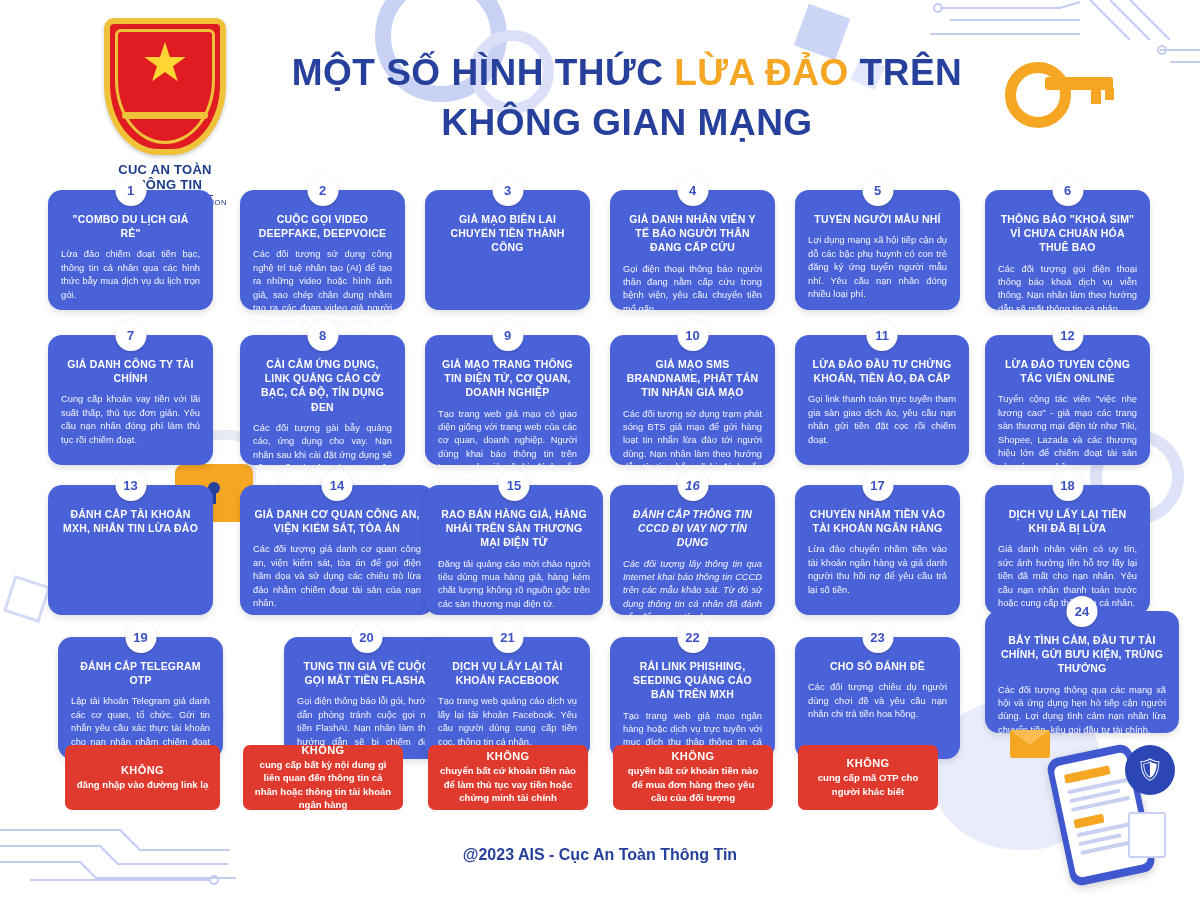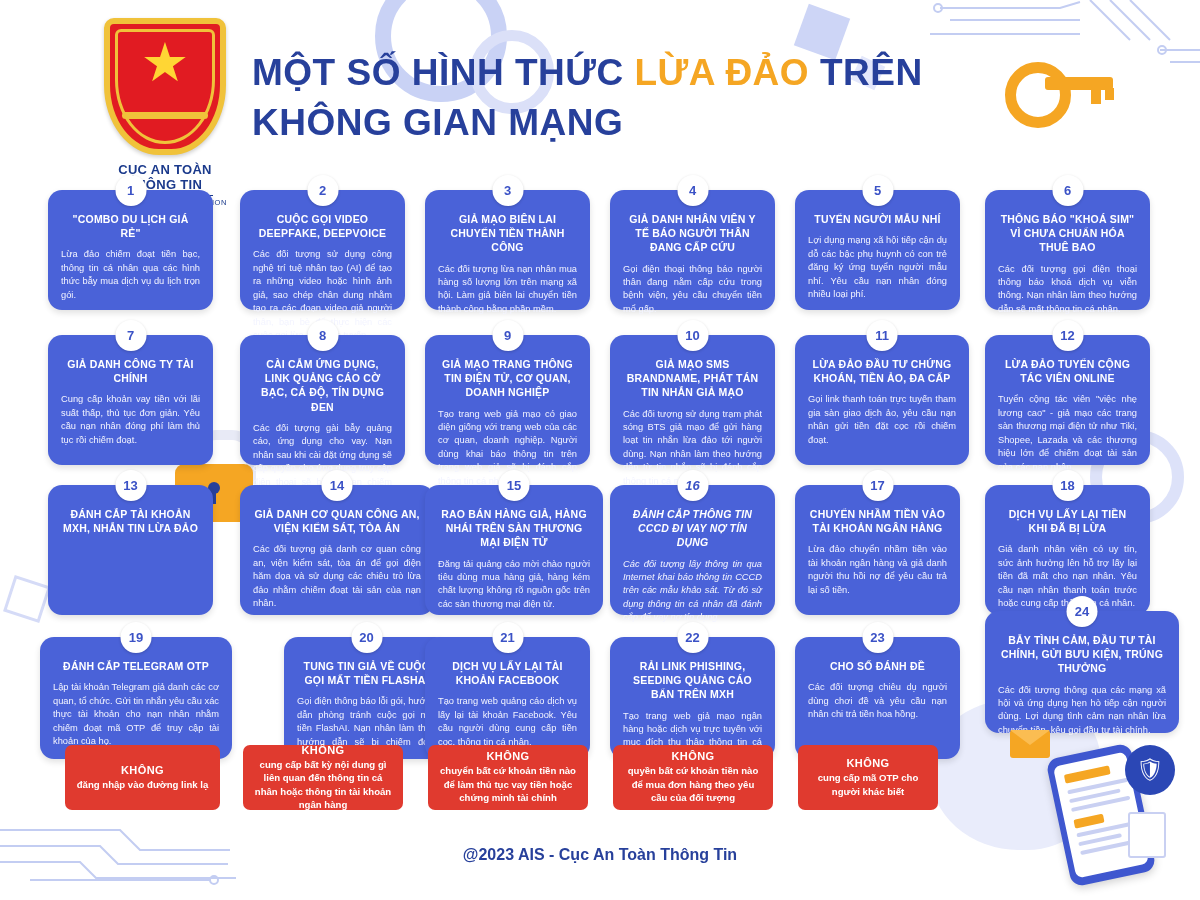--- a/index.html
+++ b/index.html
@@ -40,21 +40,21 @@
   }
   .logo-title {
     margin-top:7px; font-size:13px; font-weight:bold; color:#1b3a8c; letter-spacing:.3px;
   }
   .logo-sub {
     margin-top:2px; font-size:7.5px; color:#1b3a8c; letter-spacing:.6px;
   }
   .logo-rule { width:96px; height:1px; background:#1b3a8c; margin:3px auto 0; }
 
   .title-block {
-    position:absolute; left:252px; top:48px; width:720px; 
+    position:absolute; left:267px; top:48px; width:720px; text-align:center;
   }
   .title-line { font-size:37px; font-weight:bold; color:#27409b; letter-spacing:.5px; line-height:1.35; }
   .title-hl { color:#f5a623; }
 
   .key {
     position:absolute; left:1005px; top:62px; width:110px; height:60px;
   }
   .key-ring {
     position:absolute; left:0; top:0; width:44px; height:44px; border-radius:50%;
     border:11px solid #f5a623;
@@ -230,21 +230,20 @@
     <div class="card-body">Lừa đảo chiếm đoạt tiền bạc, thông tin cá nhân qua các hình thức bẫy mua dịch vụ du lịch trọn gói.</div>
   </div>
   <div class="card" style="left:240px; top:15px;  width:165px; height:120px;">
     <div class="badge">2</div>
     <div class="card-title">CUỘC GỌI VIDEO DEEPFAKE, DEEPVOICE</div>
     <div class="card-body">Các đối tượng sử dụng công nghệ trí tuệ nhân tạo (AI) để tạo ra những video hoặc hình ảnh giả, sao chép chân dung nhằm tạo ra các đoạn video giả người thân, bạn bè để thực hiện các cuộc gọi lừa đảo trực tuyến.</div>
   </div>
   <div class="card" style="left:425px; top:15px;  width:165px; height:120px;">
     <div class="badge">3</div>
     <div class="card-title">GIẢ MẠO BIÊN LAI CHUYỂN TIỀN THÀNH CÔNG</div>
-    <div class="card-body">Các đối tượng lừa nạn nhân mua hàng số lượng lớn trên mạng xã hội. Làm giả biên lai chuyển tiền thành công bằng phần mềm.</div>
   </div>
   <div class="card" style="left:610px; top:15px;  width:165px; height:120px;">
     <div class="badge">4</div>
     <div class="card-title">GIẢ DANH NHÂN VIÊN Y TẾ BÁO NGƯỜI THÂN ĐANG CẤP CỨU</div>
     <div class="card-body">Gọi điện thoại thông báo người thân đang nằm cấp cứu trong bệnh viện, yêu cầu chuyển tiền mổ gấp.</div>
   </div>
   <div class="card" style="left:795px; top:15px;  width:165px; height:120px;">
     <div class="badge">5</div>
     <div class="card-title">TUYỂN NGƯỜI MẪU NHÍ</div>
     <div class="card-body">Lợi dụng mạng xã hội tiếp cận dụ dỗ các bậc phụ huynh có con trẻ đăng ký ứng tuyển người mẫu nhí. Yêu cầu nạn nhân đóng nhiều loại phí.</div>
@@ -309,21 +308,21 @@
     <div class="badge">17</div>
     <div class="card-title">CHUYỂN NHẦM TIỀN VÀO TÀI KHOẢN NGÂN HÀNG</div>
     <div class="card-body">Lừa đảo chuyển nhầm tiền vào tài khoản ngân hàng và giả danh người thu hồi nợ để yêu cầu trả lại số tiền.</div>
   </div>
   <div class="card" style="left:985px; top:310px; width:165px; height:130px;">
     <div class="badge">18</div>
     <div class="card-title">DỊCH VỤ LẤY LẠI TIỀN KHI ĐÃ BỊ LỪA</div>
     <div class="card-body">Giả danh nhân viên có uy tín, sức ảnh hưởng lên hỗ trợ lấy lại tiền đã mất cho nạn nhân. Yêu cầu nạn nhân thanh toán trước hoặc cung cấp thông tin cá nhân.</div>
   </div>
 
-  <div class="card" style="left:40px;  top:462px; width:192px; height:122px;">
+  <div class="card" style="left:58px;  top:462px; width:165px; height:122px;">
     <div class="badge">19</div>
     <div class="card-title">ĐÁNH CẮP TELEGRAM OTP</div>
     <div class="card-body">Lập tài khoản Telegram giả danh các cơ quan, tổ chức. Gửi tin nhắn yêu cầu xác thực tài khoản cho nạn nhân nhằm chiếm đoạt mã OTP để truy cập tài khoản của họ.</div>
   </div>
   <div class="card" style="left:240px; top:462px; width:165px; height:122px;margin-left:44px;">
     <div class="badge">20</div>
     <div class="card-title">TUNG TIN GIẢ VỀ CUỘC GỌI MẤT TIỀN FLASHAI</div>
     <div class="card-body">Gọi điện thông báo lỗi gói, hướng dẫn phòng tránh cuộc gọi mất tiền FlashAI. Nạn nhân làm theo hướng dẫn sẽ bị chiếm đoạt thông tin cá nhân.</div>
   </div>
   <div class="card" style="left:425px; top:462px; width:165px; height:122px;">

